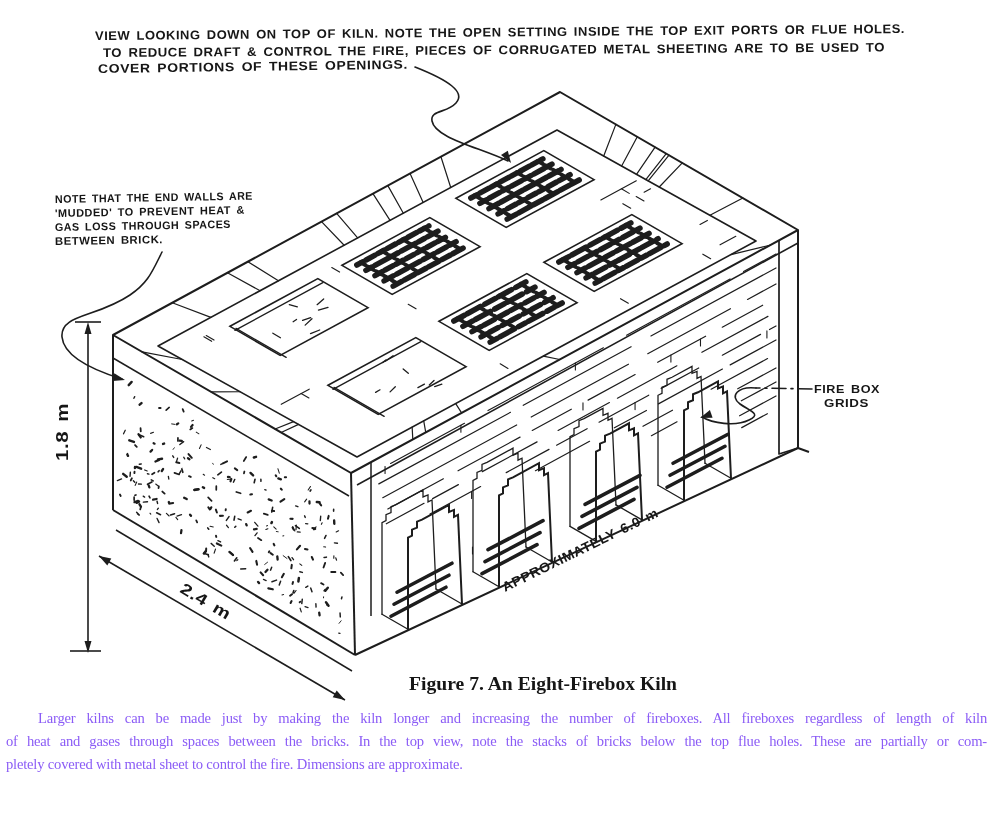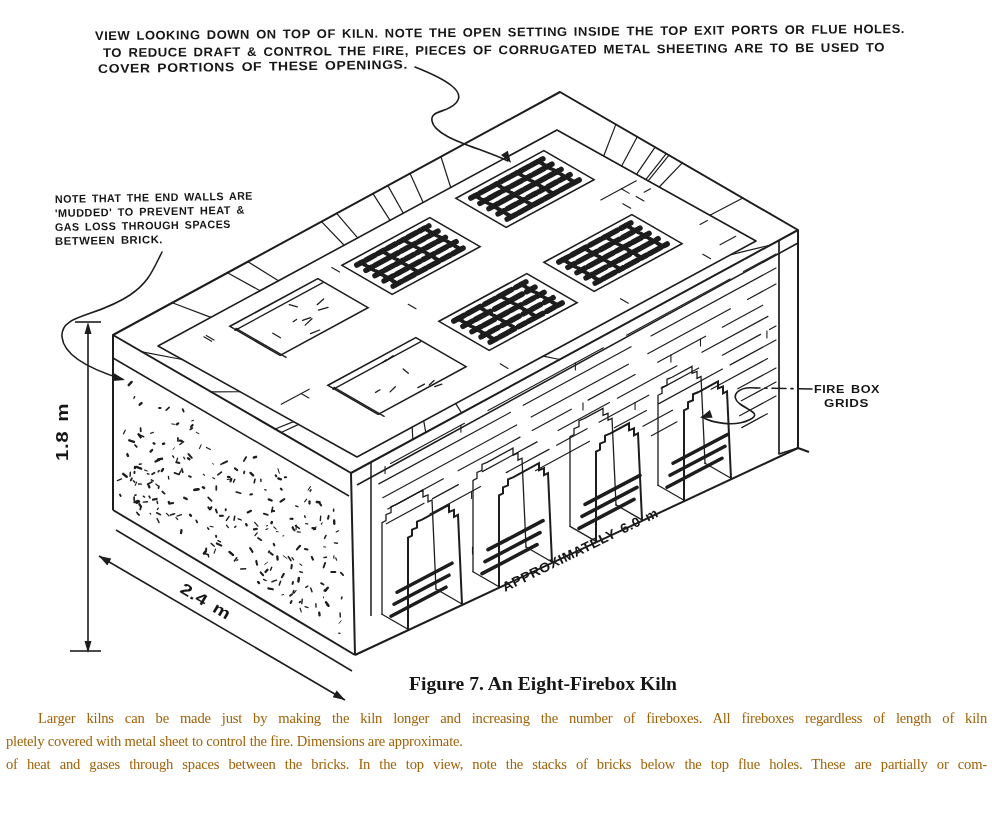--- a/index.html
+++ b/index.html
@@ -3,21 +3,21 @@
 <meta charset="utf-8">
 <style>
   html,body{margin:0;padding:0;background:#ffffff;}
   .page{position:relative;width:992px;height:816px;background:#ffffff;overflow:hidden;
         font-family:"Liberation Sans",sans-serif;color:#161616;}
   svg text{fill:#161616;}
   .hand{font-family:"Liberation Sans",sans-serif;font-weight:700;letter-spacing:.5px;word-spacing:2px;}
   .serifb{font-family:"Liberation Serif",serif;font-weight:700;}
   .bodytext{position:absolute;left:6px;right:5px;top:707px;
             font-family:"Liberation Serif",serif;font-size:14.6px;line-height:23px;
-            letter-spacing:-0.2px;color:#a16207;}
+            letter-spacing:-0.2px;color:#8b5cf6;}
   .bl{text-align:justify;text-align-last:justify;}
   .bl.first{text-indent:32px;}
   .bl.last{text-align-last:auto;}
 </style>
 </head>
 <body>
 
 <div class="page">
 
 <svg width="992" height="706" viewBox="0 0 992 706">
@@ -528,17 +528,17 @@
           <line x1="277.6368" y1="559.499225364512" x2="277.2872317838655" y2="556.4406166198916" stroke-width="2.323712"></line>
           <line x1="222.92032" y1="463.2944304076608" x2="227.0774167652098" y2="461.3199879166567" stroke-width="1.9296640000000003"></line>
         </g>
       </g>
 
   <text class="serifb" x="409" y="690" font-size="18" textLength="268" lengthAdjust="spacingAndGlyphs">Figure 7. An Eight-Firebox Kiln</text>
 </svg>
 
 <div class="bodytext">
   <div class="bl first">Larger kilns can be made just by making the kiln longer and increasing the number of fireboxes. All fireboxes regardless of length of kiln</div>
+  <div class="bl">of heat and gases through spaces between the bricks. In the top view, note the stacks of bricks below the top flue holes. These are partially or com-</div>
   <div class="bl last">pletely covered with metal sheet to control the fire. Dimensions are approximate.</div>
-  <div class="bl">of heat and gases through spaces between the bricks. In the top view, note the stacks of bricks below the top flue holes. These are partially or com-</div>
 </div>
 
 </div>
 
 </body></html>

